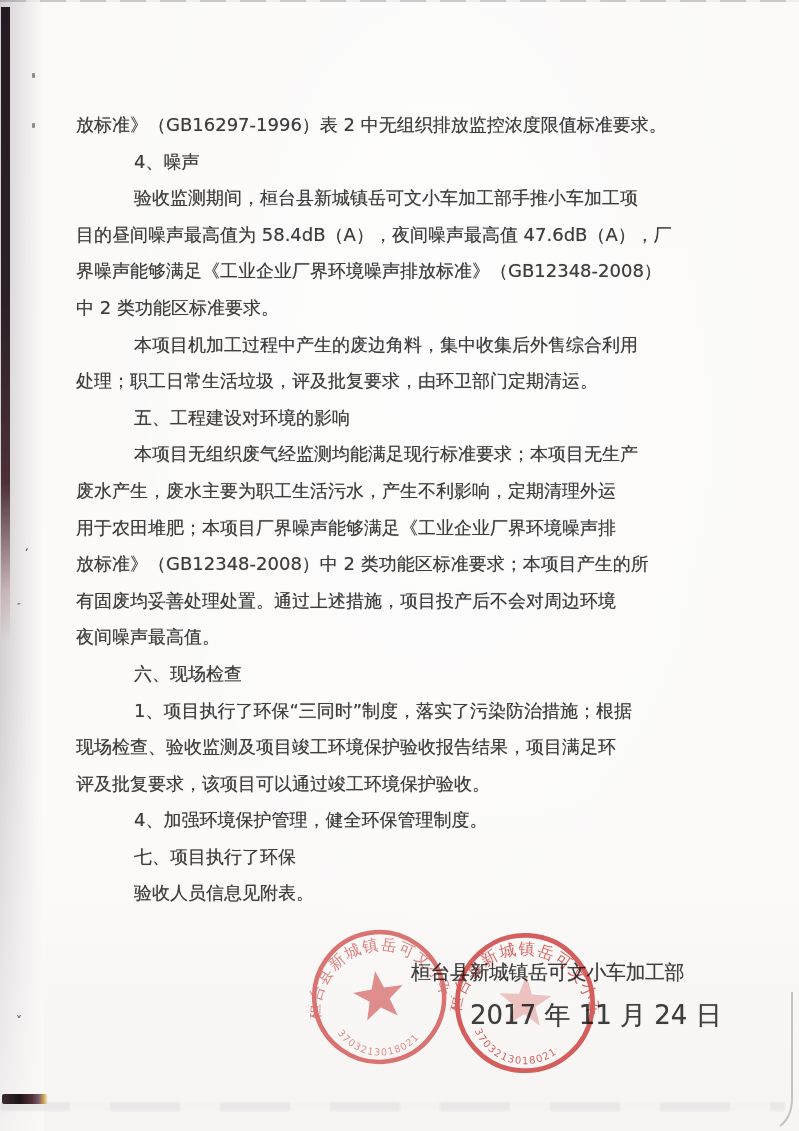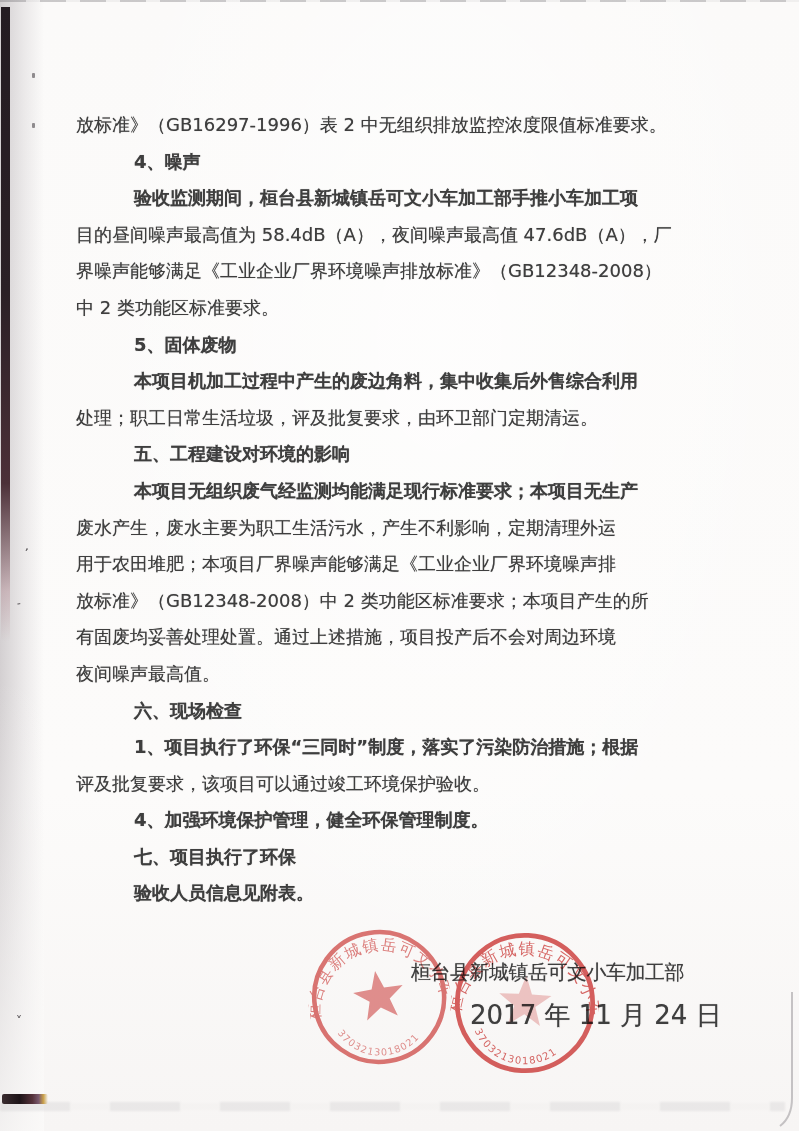--- a/index.html
+++ b/index.html
@@ -32,21 +32,21 @@
 
   
   .text-block{
     position:absolute;left:76px;top:80px;width:612px;
     font-size:18px;line-height:36.6px;color:#3e3e3e;
     text-shadow:0 0 .7px rgba(62,62,62,.65);
     white-space:nowrap;
     margin-top:27px;
   }
   .line{height:36.6px;}
-  .line.indent{padding-left:58px;font-weight:bold;}
+  .line.indent{padding-left:58px;}
 
   .signature{position:absolute;left:411px;top:959px;width:290px;
     font-size:20px;letter-spacing:-0.5px;color:#3e3e3e;text-shadow:0 0 .7px rgba(62,62,62,.6);white-space:nowrap;}
   .sig-date{position:absolute;left:470px;top:998px;width:220px;
     font-size:26px;color:#3e3e3e;text-shadow:0 0 .7px rgba(62,62,62,.6);white-space:nowrap;}
 
   
   .stamp{position:absolute;mix-blend-mode:multiply;}
   .stamp-left{left:308px;top:924px;width:142px;height:144px;opacity:.78;transform:rotate(-9deg);}
   .stamp-right{left:451px;top:927px;width:148px;height:150px;opacity:.9;transform:rotate(3deg);}
@@ -71,32 +71,32 @@
     <path d="M792,992 L792,1098 Q792,1117 780,1126" fill="none" stroke="#9a979a" stroke-width="2" opacity="0.55"></path>
   </svg>
 
   <div class="text-block">
     <div class="line">放标准》（GB16297-1996）表 2 中无组织排放监控浓度限值标准要求。</div>
     <div class="line indent">4、噪声</div>
     <div class="line indent">验收监测期间，桓台县新城镇岳可文小车加工部手推小车加工项</div>
     <div class="line">目的昼间噪声最高值为 58.4dB（A），夜间噪声最高值 47.6dB（A），厂</div>
     <div class="line">界噪声能够满足《工业企业厂界环境噪声排放标准》（GB12348-2008）</div>
     <div class="line">中 2 类功能区标准要求。</div>
-    <div class="line indent">5、固体废物</div>
     <div class="line indent">本项目机加工过程中产生的废边角料，集中收集后外售综合利用</div>
     <div class="line">处理；职工日常生活垃圾，评及批复要求，由环卫部门定期清运。</div>
     <div class="line indent">五、工程建设对环境的影响</div>
     <div class="line indent">本项目无组织废气经监测均能满足现行标准要求；本项目无生产</div>
     <div class="line">废水产生，废水主要为职工生活污水，产生不利影响，定期清理外运</div>
     <div class="line">用于农田堆肥；本项目厂界噪声能够满足《工业企业厂界环境噪声排</div>
     <div class="line">放标准》（GB12348-2008）中 2 类功能区标准要求；本项目产生的所</div>
     <div class="line">有固废均妥善处理处置。通过上述措施，项目投产后不会对周边环境</div>
     <div class="line">夜间噪声最高值。</div>
     <div class="line indent">六、现场检查</div>
     <div class="line indent">1、项目执行了环保“三同时”制度，落实了污染防治措施；根据</div>
+    <div class="line">现场检查、验收监测及项目竣工环境保护验收报告结果，项目满足环</div>
     <div class="line">评及批复要求，该项目可以通过竣工环境保护验收。</div>
     <div class="line indent">4、加强环境保护管理，健全环保管理制度。</div>
     <div class="line indent">七、项目执行了环保</div>
     <div class="line indent">验收人员信息见附表。</div>
   </div>
 
   <div class="signature">桓台县新城镇岳可文小车加工部</div>
   <div class="sig-date">2017 年 11 月 24 日</div>
 
   <svg class="stamp stamp-left" viewBox="0 0 140 140">

